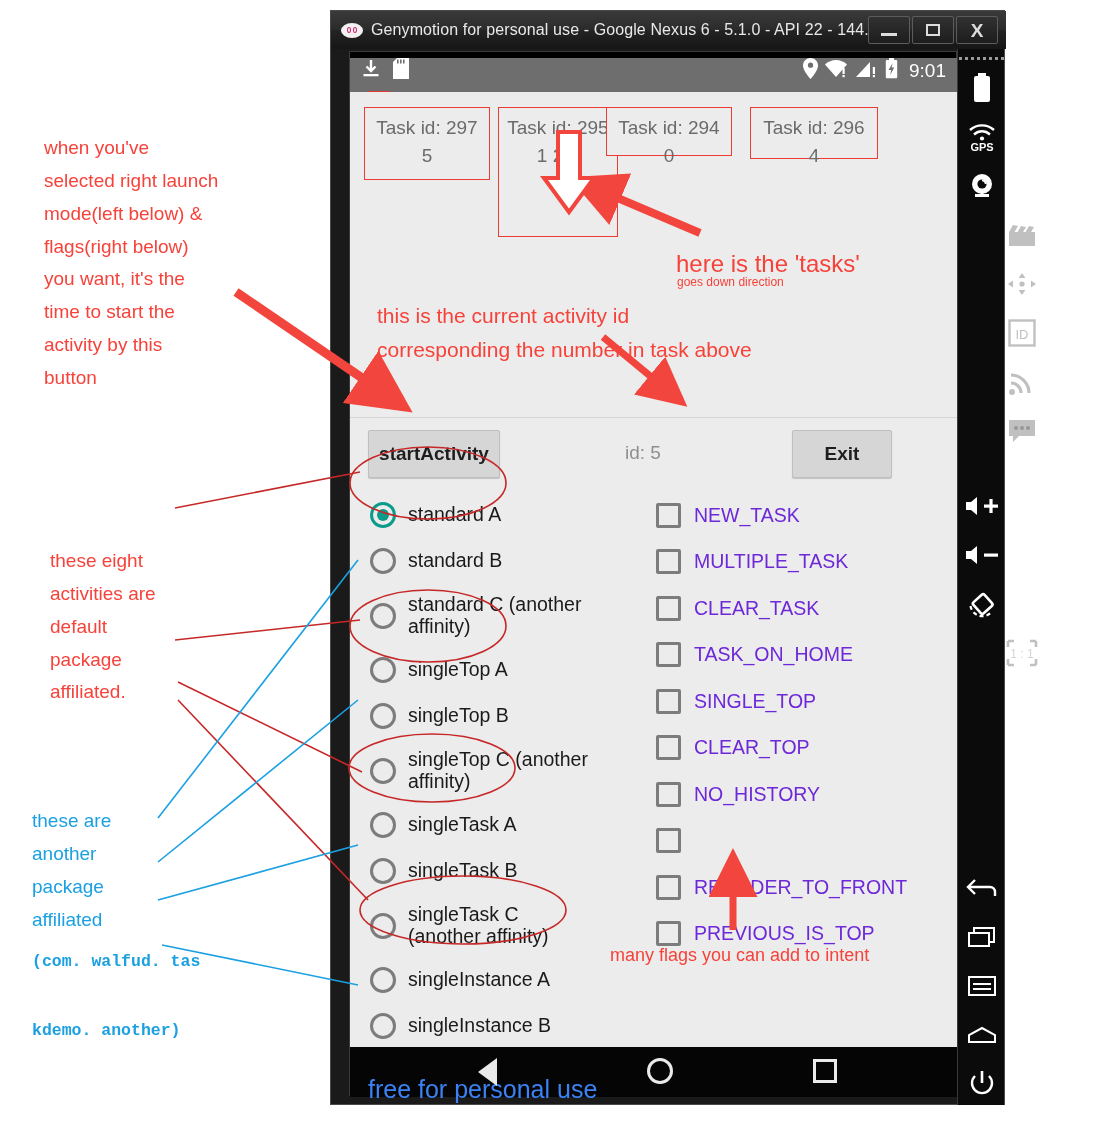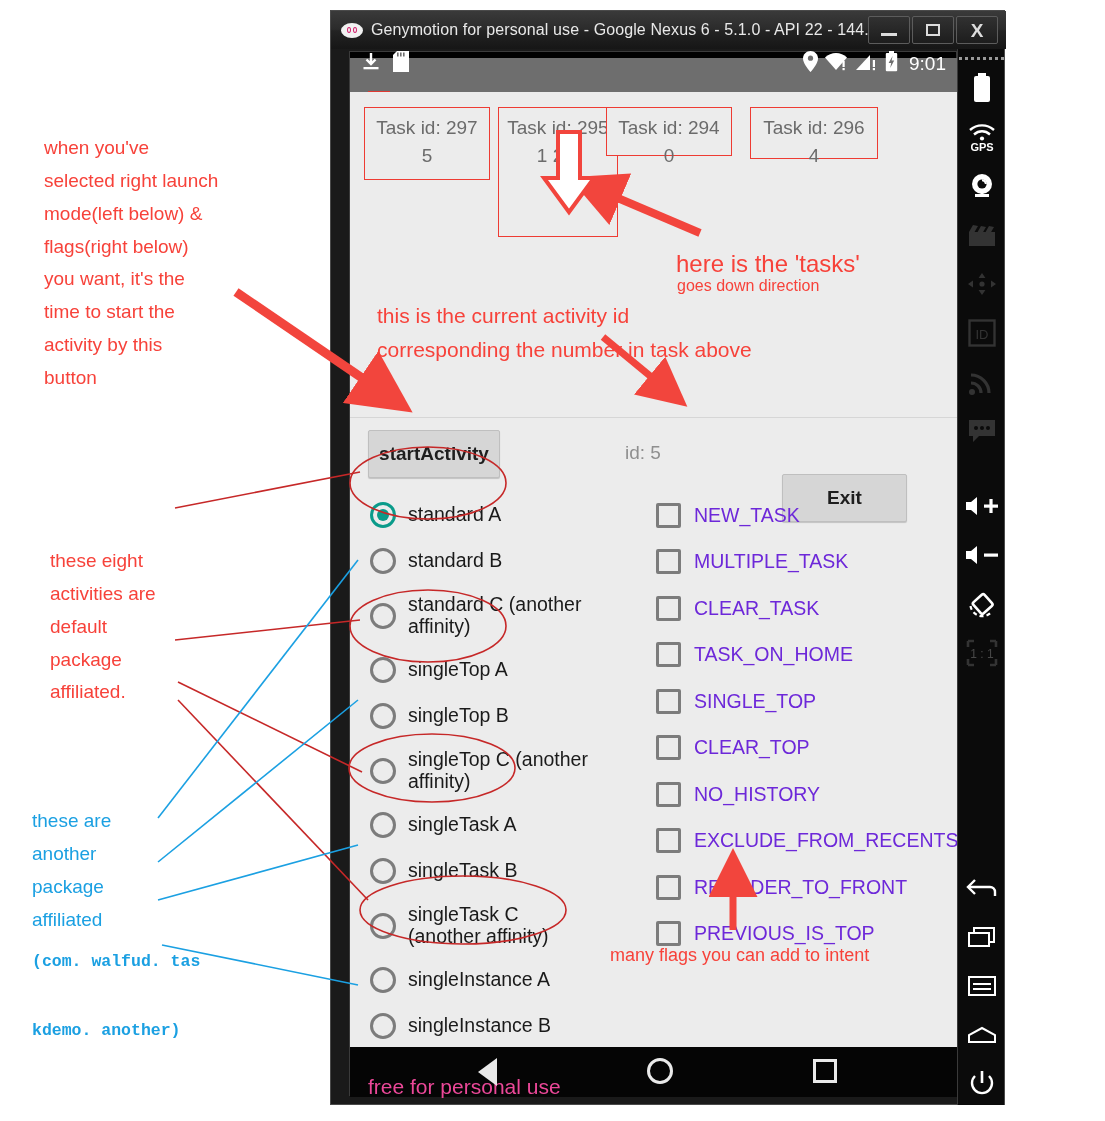--- a/index.html
+++ b/index.html
@@ -45,22 +45,22 @@
   .wbtn .max{width:14px;height:12px;border:2px solid #dcdcdc;box-sizing:border-box;}
   .wbtn .cls{font-size:19px;font-weight:bold;line-height:1;font-family:"Liberation Sans",sans-serif;}
 
   
   #device{
     position:absolute;left:18px;top:40px;width:608px;height:1045px;
     background:#000;box-sizing:border-box;border:1px solid #3b3b3b;
   }
   #statusbar{
     position:absolute;left:0;top:6px;width:608px;height:34px;
-    background:#6e6e6e;display:flex;align-items:flex-end;
-    box-sizing:border-box;padding:16px 12px;
+    background:#6e6e6e;display:flex;align-items:flex-start;
+    box-sizing:border-box;padding:0 12px;
   }
   #statusbar .left{display:flex;align-items:center;gap:13px;}
   #statusbar .right{margin-left:auto;display:flex;align-items:center;gap:7px;}
   #sb-clock{color:#fff;font-size:19px;margin-left:4px;}
   #redline{position:absolute;left:18px;top:39px;width:22px;height:3px;background:#e03a33;}
 
   #app{
     position:absolute;left:0;top:40px;width:608px;height:955px;
     background:#ececec;box-sizing:border-box;
   }
@@ -77,21 +77,21 @@
 
   #controls-row{position:absolute;left:0;top:326px;width:608px;height:70px;}
   .mbtn{
     position:absolute;top:12px;height:48px;
     background:#d6d6d6;border:1px solid #bfbfbf;border-radius:2px;
     box-sizing:border-box;display:flex;align-items:center;justify-content:center;
     color:#1e1e1e;font-size:19px;font-weight:bold;
     box-shadow:0 1px 1px rgba(0,0,0,0.18);
   }
   #btn-start{left:18px;width:132px;}
-  #btn-exit{left:432px;width:125px;margin-top:44px;}
+  #btn-exit{left:442px;width:100px;}
   #id-label{position:absolute;left:275px;top:24px;color:#8f8f8f;font-size:19px;}
 
   #lists{position:absolute;left:0;top:400px;width:608px;height:555px;}
   .radio-col{position:absolute;left:14px;top:0;width:290px;}
   .check-col{position:absolute;left:300px;top:0;width:308px;}
 
   .opt{display:flex;align-items:center;margin-bottom:0;box-sizing:border-box;}
   .radio-row{height:46px;}
   .radio-row.two{height:63px;}
   .radio{
@@ -109,41 +109,41 @@
   }
   .chk-label{color:#6d28d9;font-size:19.5px;}
 
   #navbar{
     position:absolute;left:0;top:995px;width:608px;height:50px;background:#050505;
   }
   #nav-back{position:absolute;left:128px;top:11px;width:0;height:0;
     border-top:14px solid transparent;border-bottom:14px solid transparent;border-right:19px solid #eaeaea;}
   #nav-home{position:absolute;left:297px;top:11px;width:26px;height:26px;border:3px solid #eaeaea;border-radius:50%;box-sizing:border-box;}
   #nav-recent{position:absolute;left:463px;top:12px;width:24px;height:24px;border:3px solid #eaeaea;box-sizing:border-box;}
-  #watermark{position:absolute;left:18px;top:28px;color:#ec4899;font-size:21px;}
+  #watermark{position:absolute;left:18px;top:28px;color:#3b82f6;font-size:25px;}
 
   
   #gm-toolbar{
     position:absolute;right:0;top:38px;width:47px;height:1056px;
     background:#0b0b0b;box-sizing:border-box;
     border-left:1px solid #3a3a3a;
   }
   .tb-dots{height:10px;display:flex;align-items:center;justify-content:center;gap:3px;margin-top:4px;}
   .tb-dots i{width:3px;height:3px;background:#9a9a9a;display:block;}
   .tb-icon{width:47px;height:49px;display:flex;align-items:center;justify-content:center;color:#e6e6e6;}
   .tb-icon.dim svg{opacity:0.42;}
-  .tb-icon.dim{color:#f0abfc;}
+  .tb-icon.dim{color:#f0abfc;padding-left:40px;}
 
   
   #annots{position:absolute;left:0;top:0;width:1105px;height:1121px;pointer-events:none;}
   .ann{position:absolute;color:#f7423a;font-size:19px;line-height:1.73;white-space:pre;}
   .ann.blue{color:#1ba0e2;}
   .ann-mono{font-family:"Liberation Mono", monospace;font-size:16.5px;color:#1ba0e2;line-height:2.1;}
   #ann-tasks-big{font-size:24px;color:#f7423a;}
-  #ann-tasks-sub{font-size:16px;color:#f7423a;}
+  #ann-tasks-sub{font-size:12px;color:#f7423a;}
   #ann-mid1{font-size:21px;}
   #ann-flags{font-size:18px;color:#f7423a;}
 </style>
 </head>
 <body>
 
 <div id="gm-window">
 
   <div id="gm-titlebar">
     <div id="gm-logo">
@@ -325,21 +325,20 @@
           <div class="opt check-row">
             <span class="cbox"></span>
             <span class="chk-label">CLEAR_TOP</span>
           </div>
           <div class="opt check-row">
             <span class="cbox"></span>
             <span class="chk-label">NO_HISTORY</span>
           </div>
           <div class="opt check-row">
             <span class="cbox"></span>
-            <span class="chk-label">EXCLUDE_FROM_RECENTS</span>
           </div>
           <div class="opt check-row">
             <span class="cbox"></span>
             <span class="chk-label">REORDER_TO_FRONT</span>
           </div>
           <div class="opt check-row">
             <span class="cbox"></span>
             <span class="chk-label">PREVIOUS_IS_TOP</span>
           </div>
         </div>

